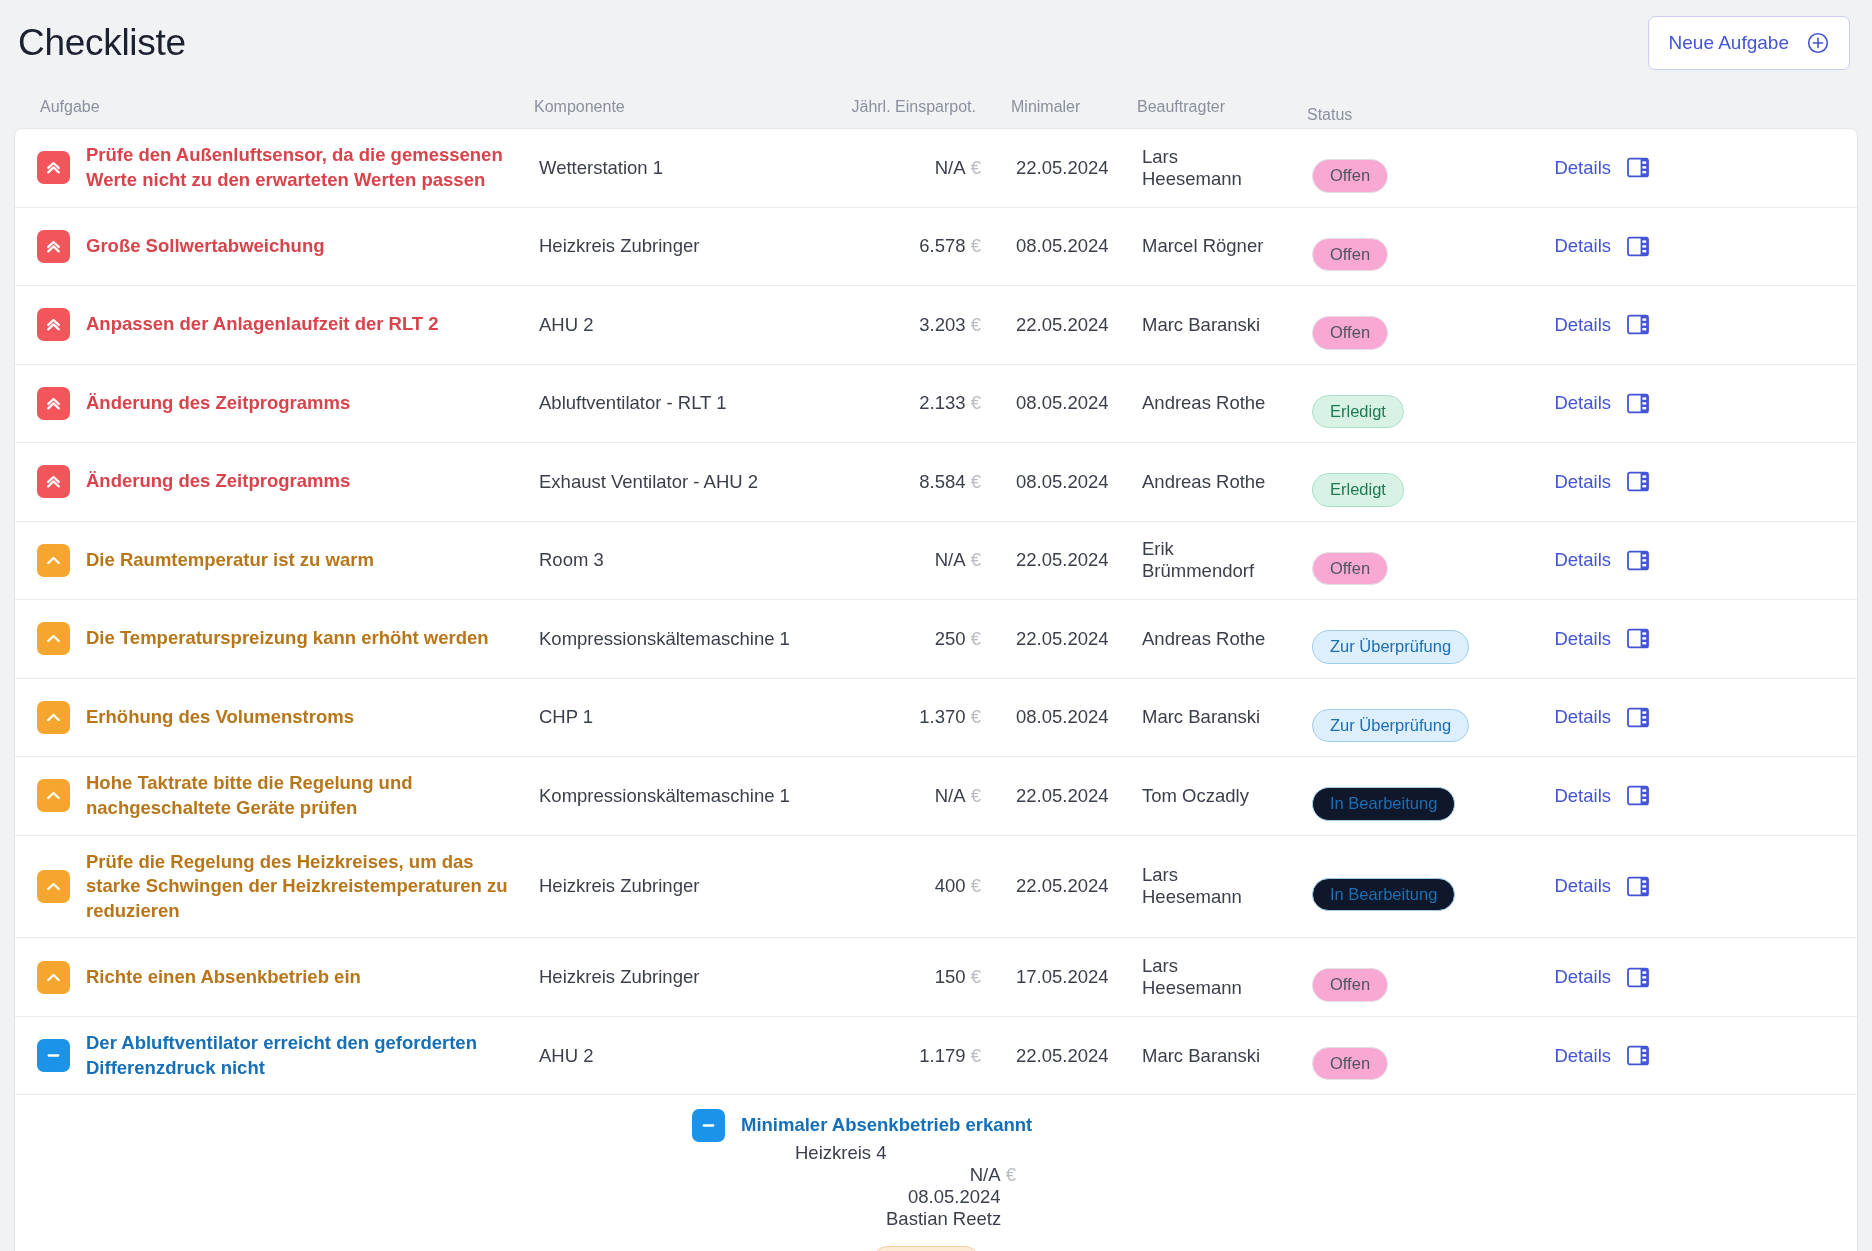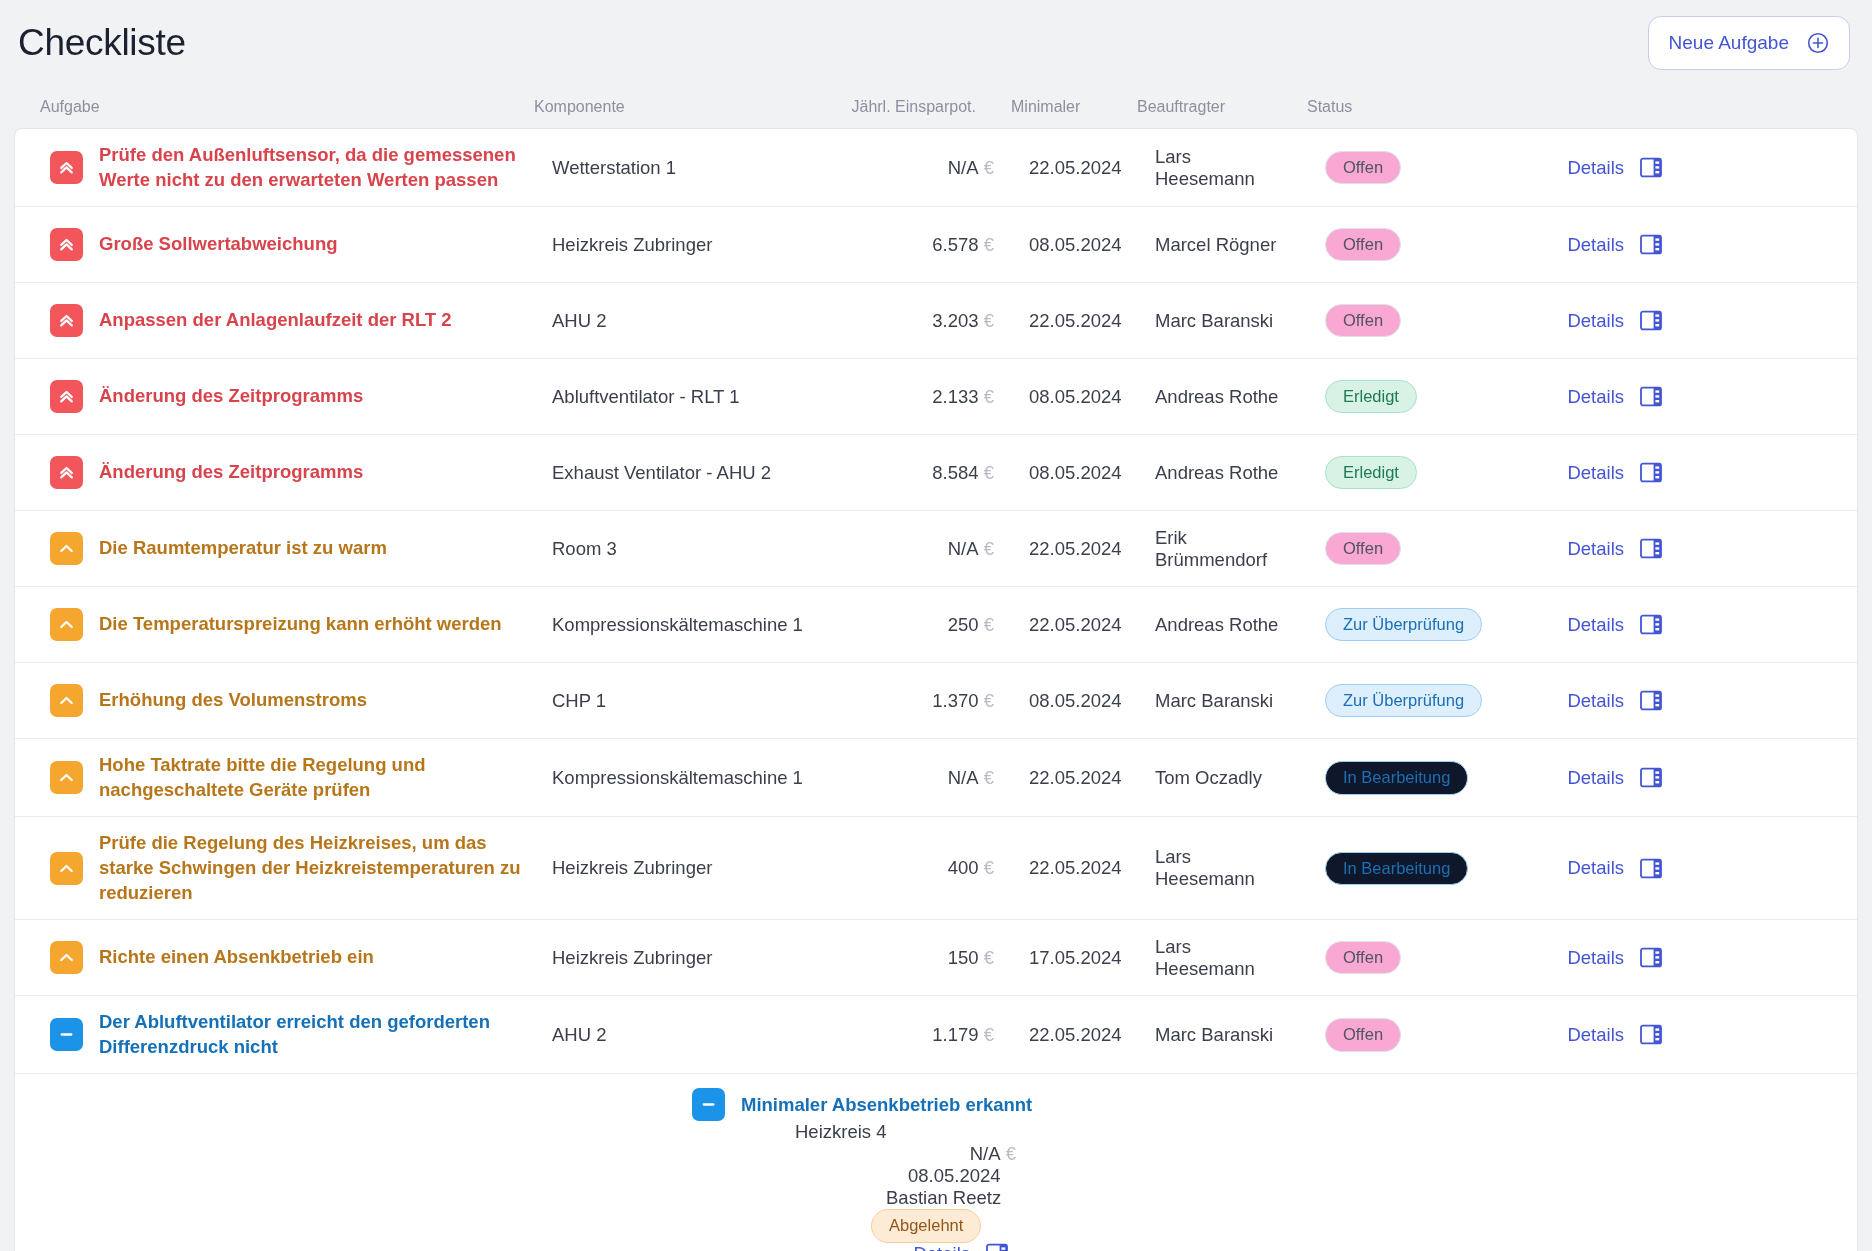--- a/index.html
+++ b/index.html
@@ -35,21 +35,21 @@
     letter-spacing: -0.3px;
   }
   .new-task-btn {
     display: inline-flex;
     align-items: center;
     gap: 18px;
     height: 54px;
     padding: 12px 20px;
     background: #ffffff;
     border: 1px solid #c9cdf0;
-    border-radius: 13px;
+    border-radius: 7px;
     color: #4355d4;
     font-size: 19px;
     font-family: "Liberation Sans", sans-serif;
     cursor: pointer;
   }
   .new-task-btn .plus-circle {
     display: inline-block;
     width: 22px;
     height: 22px;
     line-height: 1;
@@ -65,36 +65,36 @@
     font-size: 16px;
   }
   .table-head .th { flex: none; }
 
   
   .c-task      { width: 516px; padding-left: 22px; }
   .c-comp      { width: 282px; }
   .c-save      { width: 160px; text-align: right; }
   .c-date      { width: 126px; padding-left: 35px; }
   .c-owner     { width: 170px; padding-left: 35px; }
-  .c-status    { width: 200px; padding-left: 35px; }
+  .c-status    { width: 200px; padding-left: 35px; margin-top: 16px; }
   .c-actions   { width: 200px; text-align: right; padding-right: 28px; }
 
   
   .table-card {
     background: #ffffff;
     border: 1px solid #e3e5e9;
     border-radius: 8px;
     overflow: hidden;
   }
   .row {
     display: flex;
     align-items: center;
     min-height: 76px;
     border-bottom: 1px solid #e8eaed;
-    padding: 14px 21px;
+    padding: 14px 8px;
   }
   .row:last-child { border-bottom: none; flex-direction: column; }
 
   .task-cell {
     display: flex;
     align-items: center;
     gap: 16px;
     padding-left: 14px;
   }
   .prio-icon {

